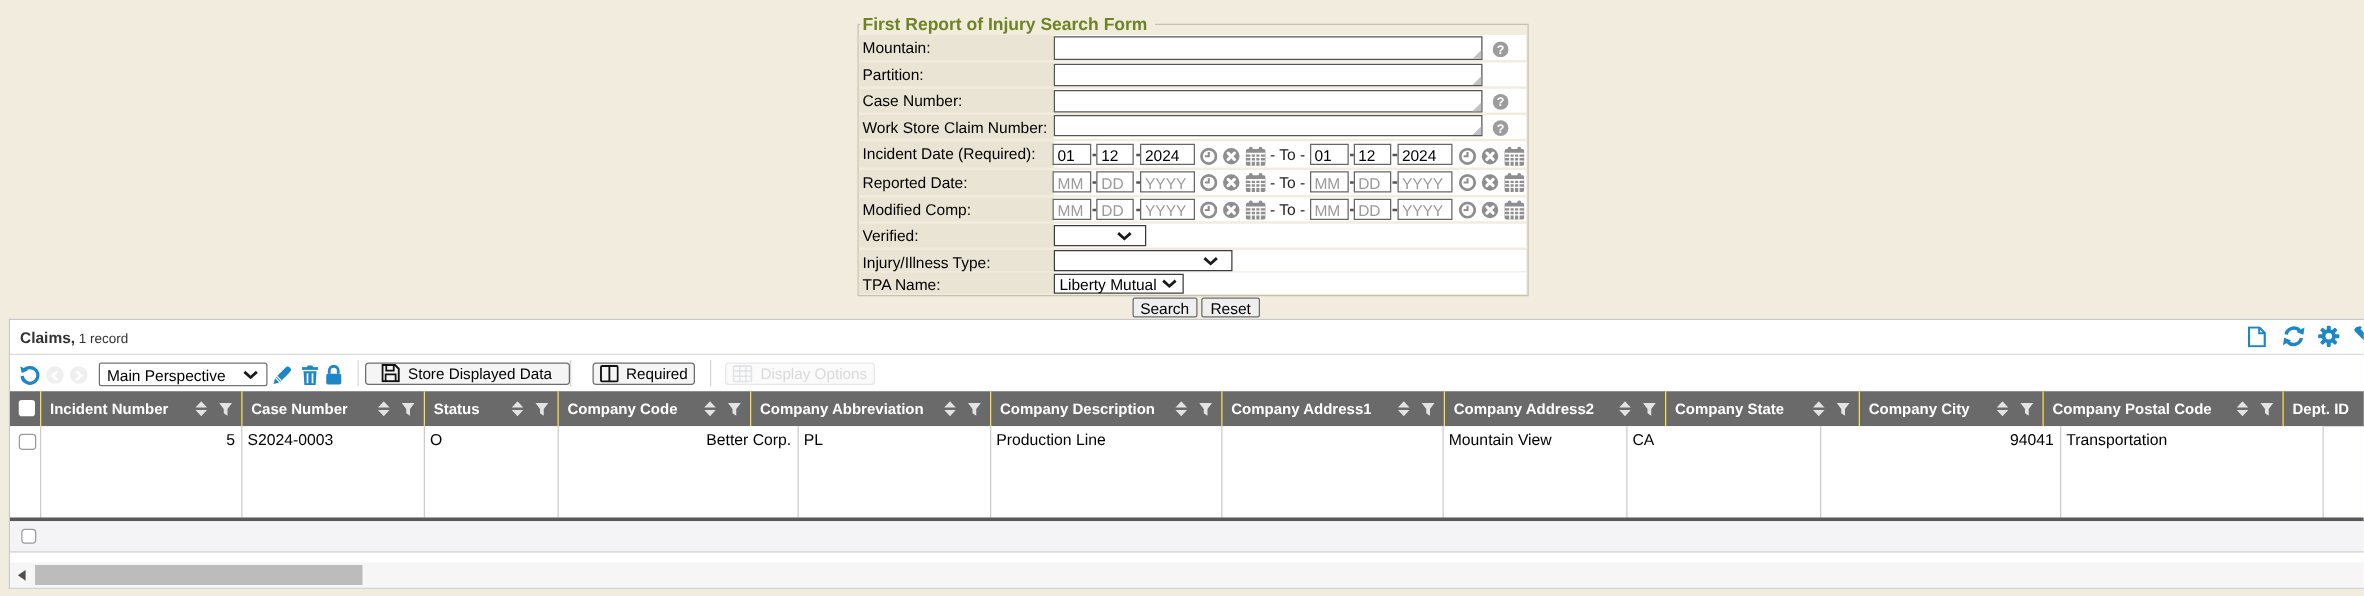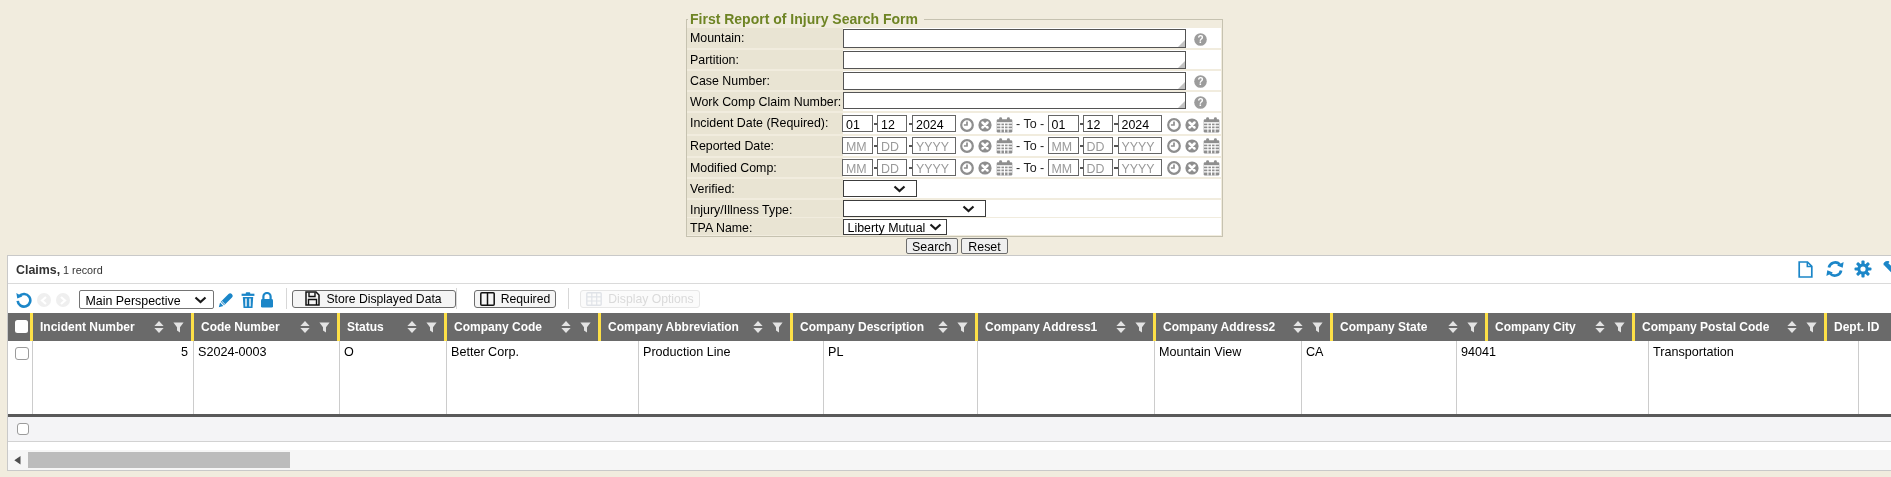--- a/index.html
+++ b/index.html
@@ -8,21 +8,21 @@
 .row{position:absolute;left:687px;width:534px;display:flex}
 .lbl{width:156px;background:#e9e4d3;color:#000;font-size:12.4px;padding:3px 0 0 3px;box-sizing:border-box;white-space:nowrap;overflow:visible}
 .wcell{flex:1;background:#fff;position:relative}
 .ta{position:absolute;left:0.5px;background:#fff;border:1px solid #545454;box-sizing:border-box;width:343px}
 .handle{position:absolute;width:0;height:0;border-left:7px solid transparent;border-bottom:7px solid #c2c2c2}
 .dbox{position:absolute;border:1px solid #666;background:#fff;box-sizing:border-box;font-size:12.4px;color:#000;padding:2px 0 0 3px;height:17px}
 .ph{color:#9a9a9a}
 .dash{position:absolute;width:4px;height:2px;background:#555}
 .sel{position:absolute;border:1px solid #3c3c3c;background:#fff;box-sizing:border-box;font-size:12.4px;color:#000;padding:1px 0 0 4px;height:17px}
 .btn{position:absolute;background:#efefef;border:1px solid #6d6d6d;border-radius:2px;box-sizing:border-box;font-size:12.4px;color:#000;text-align:center;font-family:"Liberation Sans",sans-serif}
-.hcell{box-sizing:border-box;border-right:3px solid #fde047;color:#fff;font-weight:bold;font-size:12px;position:relative;padding:7px 0 0 7px;overflow:hidden;white-space:nowrap}
+.hcell{box-sizing:border-box;border-right:1px solid #fde047;color:#fff;font-weight:bold;font-size:12px;position:relative;padding:7px 0 0 7px;overflow:hidden;white-space:nowrap}
 .dcell{box-sizing:border-box;border-right:1px solid #ccc;color:#000;font-size:12.6px;position:relative;padding:4px 5px 0 4px;overflow:hidden;white-space:nowrap}
 .cb{position:absolute;width:13px;height:13px;background:#fff;border:1.5px solid #9b9b9b;border-radius:3px;box-sizing:border-box}
 .tbtn{position:absolute;height:18.5px;background:#f5f5f5;border:1px solid #6d6d6d;border-radius:3px;box-sizing:border-box;display:flex;align-items:center;justify-content:center;font-size:12.2px;color:#000;gap:6px;white-space:nowrap}
 .vsep{position:absolute;width:1px;background:#d7d7d7;top:288px;height:21px}
 </style>
 </head>
 <body>
 
 <div class="abs" style="left:686px;top:19px;width:535px;height:216px;border:1px solid #c6c2b0"></div>
 <div class="abs" style="left:688px;top:11px;background:#f1ecde;padding:0 6px 0 2px;font-size:14px;font-weight:bold;color:#6e8424">First Report of Injury Search Form</div>
@@ -33,21 +33,21 @@
   </div>
 <div class="row" style="top:50px;height:19.4px">
     <div class="lbl">Partition:</div>
     <div class="wcell"></div>
   </div>
 <div class="row" style="top:71px;height:19.1px">
     <div class="lbl">Case Number:</div>
     <div class="wcell"></div>
   </div>
 <div class="row" style="top:91.8px;height:18.8px">
-    <div class="lbl">Work Comp Claim Number:</div>
+    <div class="lbl">Work Store Claim Number:</div>
     <div class="wcell"></div>
   </div>
 <div class="row" style="top:112.9px;height:21.5px">
     <div class="lbl">Incident Date (Required):</div>
     <div class="wcell"></div>
   </div>
 <div class="row" style="top:136px;height:19.9px">
     <div class="lbl">Reported Date:</div>
     <div class="wcell"></div>
   </div>
@@ -341,21 +341,21 @@
 <div class="abs" style="left:8px;top:312.5px;display:flex;height:28.5px;background:#6a6a6a">
     <div class="hcell" style="width:25px">
       <div style="position:absolute;left:6.5px;top:7px;width:13.5px;height:13px;background:#fff;border-radius:2.5px"></div>
     </div>
     <div class="hcell" style="width:161px"><span style="display:inline-block;max-width:113px;overflow:hidden">Incident Number</span><svg style="position:absolute;right:27.5px;top:8px" width="10" height="12" viewBox="0 0 10 12">
         <path d="M5 0l4.6 5H.4z" fill="#e3e3e3"></path>
         <path d="M5 12L.4 7h9.2z" fill="#e3e3e3"></path>
       </svg><svg style="position:absolute;right:7px;top:9px" width="11" height="11" viewBox="0 0 11 11">
         <path d="M.4.4h10.2L7 5.2v5.3L4 8.6V5.2z" fill="#e3e3e3"></path>
       </svg></div>
-    <div class="hcell" style="width:146px"><span style="display:inline-block;max-width:98px;overflow:hidden">Code Number</span><svg style="position:absolute;right:27.5px;top:8px" width="10" height="12" viewBox="0 0 10 12">
+    <div class="hcell" style="width:146px"><span style="display:inline-block;max-width:98px;overflow:hidden">Case Number</span><svg style="position:absolute;right:27.5px;top:8px" width="10" height="12" viewBox="0 0 10 12">
         <path d="M5 0l4.6 5H.4z" fill="#e3e3e3"></path>
         <path d="M5 12L.4 7h9.2z" fill="#e3e3e3"></path>
       </svg><svg style="position:absolute;right:7px;top:9px" width="11" height="11" viewBox="0 0 11 11">
         <path d="M.4.4h10.2L7 5.2v5.3L4 8.6V5.2z" fill="#e3e3e3"></path>
       </svg></div>
     <div class="hcell" style="width:107px"><span style="display:inline-block;max-width:59px;overflow:hidden">Status</span><svg style="position:absolute;right:27.5px;top:8px" width="10" height="12" viewBox="0 0 10 12">
         <path d="M5 0l4.6 5H.4z" fill="#e3e3e3"></path>
         <path d="M5 12L.4 7h9.2z" fill="#e3e3e3"></path>
       </svg><svg style="position:absolute;right:7px;top:9px" width="11" height="11" viewBox="0 0 11 11">
         <path d="M.4.4h10.2L7 5.2v5.3L4 8.6V5.2z" fill="#e3e3e3"></path>
@@ -410,27 +410,27 @@
       </svg></div>
     <div class="hcell" style="width:210px"><span style="display:inline-block;max-width:162px;overflow:hidden">Dept. ID</span></div>
   </div>
 <div class="abs" style="left:8px;top:341px;display:flex;height:73.5px;background:#fff">
     <div class="dcell" style="width:25px">
       <div class="cb" style="left:7px;top:5.5px;width:13.5px;height:13.5px"></div>
     </div>
     <div class="dcell" style="width:161px;text-align:right;">5</div>
     <div class="dcell" style="width:146px;">S2024-0003</div>
     <div class="dcell" style="width:107px;">O</div>
-    <div class="dcell" style="width:192px;">Better Corp.</div>
+    <div class="dcell" style="width:192px;text-align:right;">Better Corp.</div>
+    <div class="dcell" style="width:154px;">PL</div>
     <div class="dcell" style="width:185px;">Production Line</div>
-    <div class="dcell" style="width:154px;">PL</div>
     <div class="dcell" style="width:177px;"></div>
     <div class="dcell" style="width:147px;">Mountain View</div>
     <div class="dcell" style="width:155px;">CA</div>
-    <div class="dcell" style="width:192px;text-align:left;">94041</div>
+    <div class="dcell" style="width:192px;text-align:right;">94041</div>
     <div class="dcell" style="width:210px;">Transportation</div>
   </div>
 <div class="abs" style="left:8px;top:414px;width:1883px;height:2.5px;background:#595959"></div>
 <div class="abs" style="left:8px;top:416.5px;width:1883px;height:24.5px;background:#f4f4f6;border-bottom:1px solid #d2d2d2;box-sizing:content-box"></div>
 <div class="cb" style="left:16.5px;top:423px;width:12px;height:12px"></div>
 <div class="abs" style="left:8px;top:449.5px;width:1883px;height:20px;background:#f6f6f6"></div>
 <svg class="abs" style="left:14px;top:456px" width="6.5" height="8.5" viewBox="0 0 6.5 8.5">
     <path d="M6.5 0v8.5L0.3 4.25z" fill="#4f4f4f"></path>
   </svg>
 <div class="abs" style="left:27.5px;top:451.5px;width:262px;height:16.5px;background:#bcbcbc"></div>

